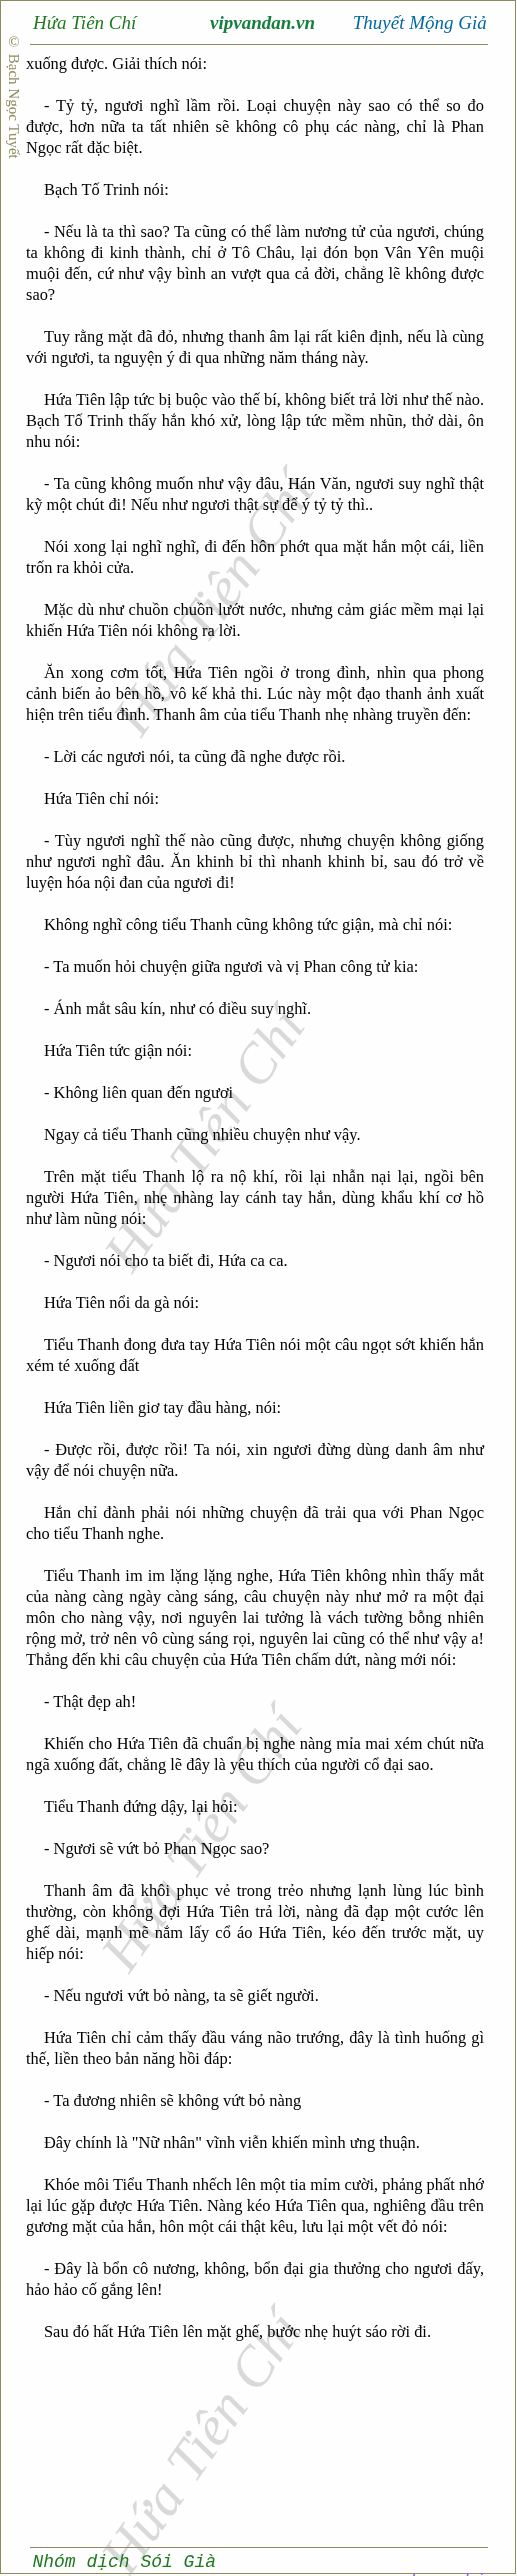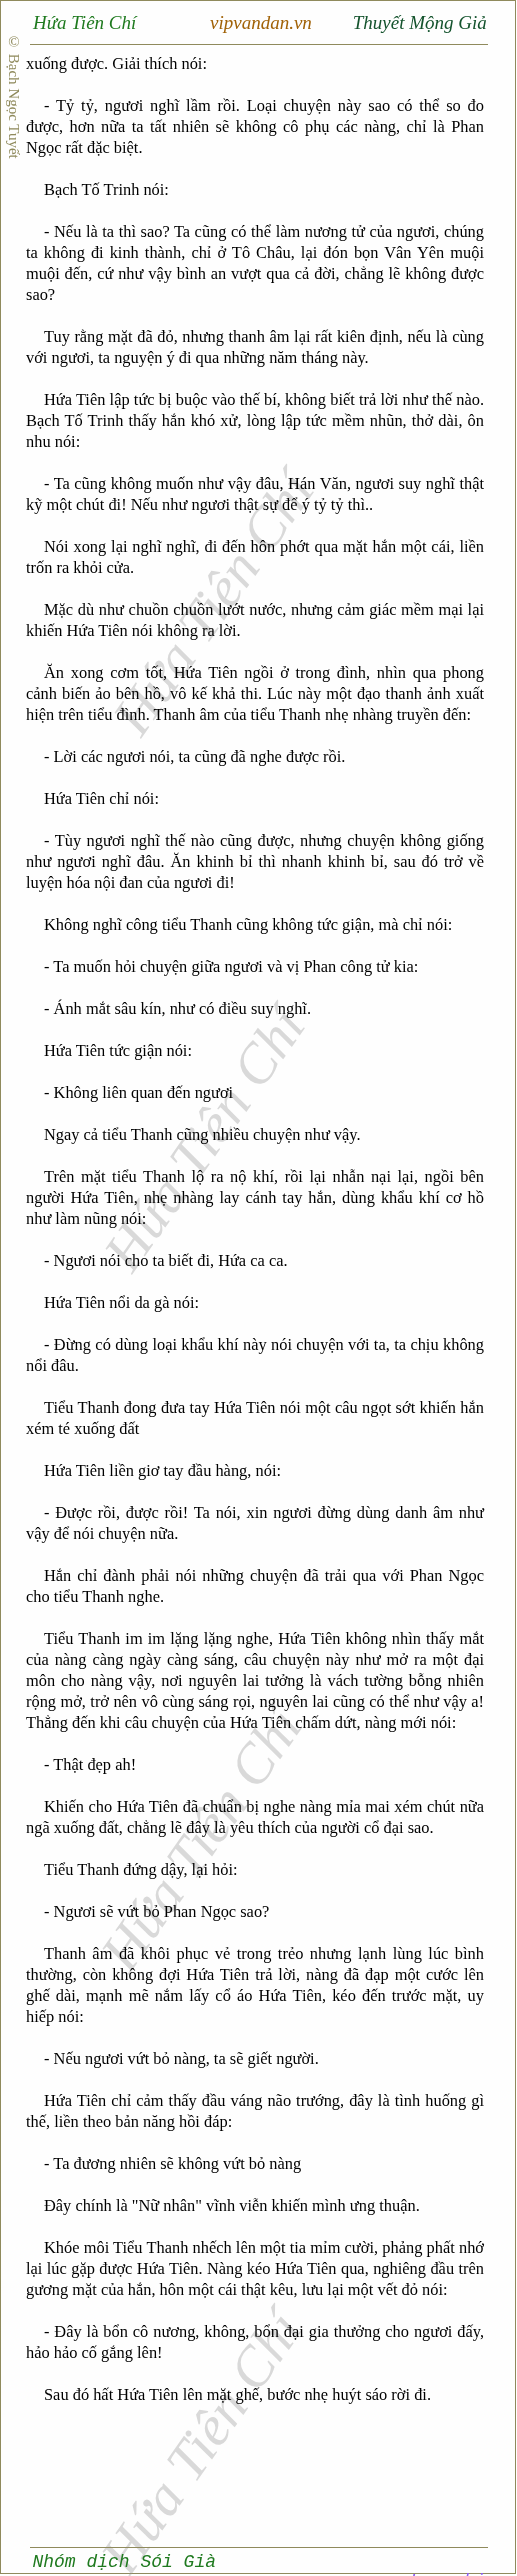--- a/index.html
+++ b/index.html
@@ -13,22 +13,22 @@
       writing-mode: vertical-rl;
       font-family: "Liberation Serif", serif; font-size: 15px;
       color: #8f8a5c; letter-spacing: 0px; white-space: nowrap;
     }
     .header {
       position: absolute; left: 30px; top: 6px; width: 458px; height: 38px;
       border-bottom: 1.8px solid #8f8a5c;
       font-family: "Liberation Serif", serif; font-style: italic; font-size: 19px;
     }
     .header .l { position: absolute; left: 3px; top: 6px; color: #1f7a1f; }
-    .header .c { position: absolute; left: 180px; top: 6px; color: #a16207; }
-    .header .r { position: absolute; right: 1.2px; top: 6px; color: #14532d; }
+    .header .c { position: absolute; left: 180px; top: 6px; color: #15803d; font-weight: bold; }
+    .header .r { position: absolute; right: 1.2px; top: 6px; color: #0369a1; }
     .content {
       position: absolute; left: 26px; top: 53px; width: 458px;
       font-family: "Liberation Serif", serif; font-size: 16.4px; line-height: 21px;
       color: #000; text-align: justify;
     }
     .content p { margin: 0 0 21px 0; text-indent: 18px; }
     .content p.first { text-indent: 0; }
     .footer {
       position: absolute; left: 30px; top: 2547px; width: 458px; height: 27px;
       border-top: 1.8px solid #8f8a5c;
@@ -76,21 +76,20 @@
   <p>- Tùy ngươi nghĩ thế nào cũng được, nhưng chuyện không giống như ngươi nghĩ đâu. Ăn khinh bỉ thì nhanh khinh bỉ, sau đó trở về luyện hóa nội đan của ngươi đi!</p>
   <p>Không nghĩ công tiểu Thanh cũng không tức giận, mà chỉ nói:</p>
   <p>- Ta muốn hỏi chuyện giữa ngươi và vị Phan công tử kia:</p>
   <p>- Ánh mắt sâu kín, như có điều suy nghĩ.</p>
   <p>Hứa Tiên tức giận nói:</p>
   <p>- Không liên quan đến ngươi</p>
   <p>Ngay cả tiểu Thanh cũng nhiều chuyện như vậy.</p>
   <p>Trên mặt tiểu Thanh lộ ra nộ khí, rồi lại nhẫn nại lại, ngồi bên người Hứa Tiên, nhẹ nhàng lay cánh tay hắn, dùng khẩu khí cơ hồ như làm nũng nói:</p>
   <p>- Ngươi nói cho ta biết đi, Hứa ca ca.</p>
   <p>Hứa Tiên nổi da gà nói:</p>
-  <p>- Đừng có dùng loại khẩu khí này nói chuyện với ta, ta chịu không nổi đâu.</p>
   <p>Tiểu Thanh đong đưa tay Hứa Tiên nói một câu ngọt sớt khiến hắn xém té xuống đất</p>
   <p>Hứa Tiên liền giơ tay đầu hàng, nói:</p>
   <p>- Được rồi, được rồi! Ta nói, xin ngươi đừng dùng danh âm như vậy để nói chuyện nữa.</p>
   <p>Hắn chỉ đành phải nói những chuyện đã trải qua với Phan Ngọc cho tiểu Thanh nghe.</p>
   <p>Tiểu Thanh im im lặng lặng nghe, Hứa Tiên không nhìn thấy mắt của nàng càng ngày càng sáng, câu chuyện này như mở ra một đại môn cho nàng vậy, nơi nguyên lai tưởng là vách tường bỗng nhiên rộng mở, trở nên vô cùng sáng rọi, nguyên lai cũng có thể như vậy a! Thẳng đến khi câu chuyện của Hứa Tiên chấm dứt, nàng mới nói:</p>
   <p>- Thật đẹp ah!</p>
   <p>Khiến cho Hứa Tiên đã chuẩn bị nghe nàng mỉa mai xém chút nữa ngã xuống đất, chẳng lẽ đây là yêu thích của người cổ đại sao.</p>
   <p>Tiểu Thanh đứng dậy, lại hỏi:</p>
   <p>- Ngươi sẽ vứt bỏ Phan Ngọc sao?</p>
   <p>Thanh âm đã khôi phục vẻ trong trẻo nhưng lạnh lùng lúc bình thường, còn không đợi Hứa Tiên trả lời, nàng đã đạp một cước lên ghế dài, mạnh mẽ nắm lấy cổ áo Hứa Tiên, kéo đến trước mặt, uy hiếp nói:</p>

